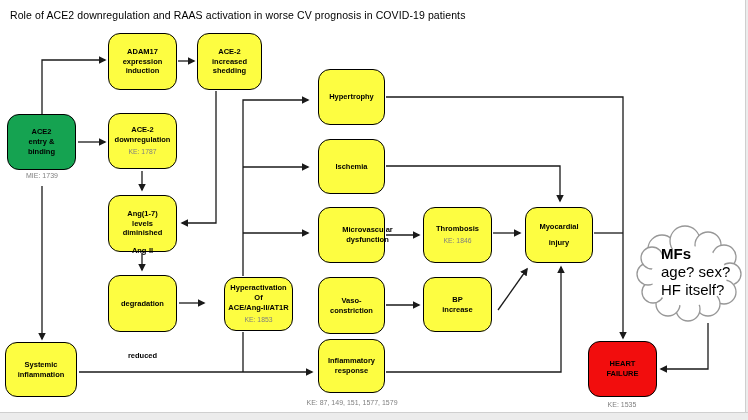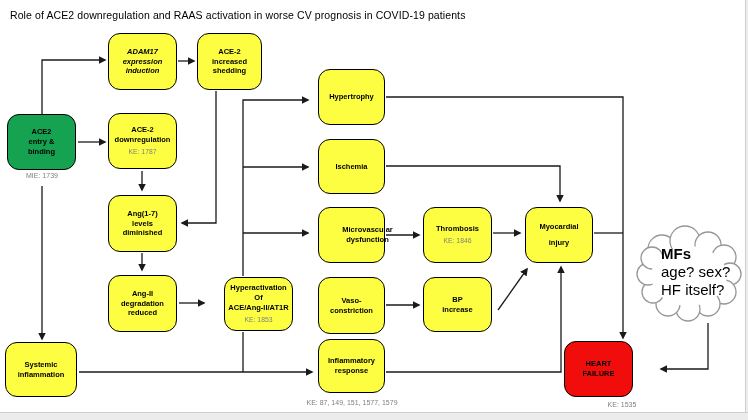--- a/index.html
+++ b/index.html
@@ -102,41 +102,41 @@
       <ellipse class="cloud-core" cx="689" cy="276" rx="38" ry="30"></ellipse>
     </g>
   </svg>
 
   <div id="nodes">
       <div class="node green" style="left: 7px; top: 114px; width: 69px; height: 56px;">
         <div>ACE2</div>
         <div>entry &amp;</div>
         <div>binding</div>
       </div>
-      <div class="node yellow" style="left: 108px; top: 33px; width: 69px; height: 57px; font-style: italic;">
+      <div class="node yellow" style="left: 108px; top: 33px; width: 69px; height: 57px;">
         <div>ADAM17</div>
         <div>expression</div>
         <div>induction</div>
       </div>
       <div class="node yellow" style="left: 197px; top: 33px; width: 65px; height: 57px;">
         <div>ACE-2</div>
         <div>increased</div>
         <div>shedding</div>
       </div>
       <div class="node yellow" style="left: 108px; top: 113px; width: 69px; height: 56px;">
         <div>ACE-2</div>
         <div>downregulation</div>
         <div class="sub">KE: 1787</div>
       </div>
       <div class="node yellow" style="left: 108px; top: 195px; width: 69px; height: 57px;">
         <div>Ang(1-7)</div>
         <div>levels</div>
         <div>diminished</div>
       </div>
-      <div class="node yellow" style="left: 108px; top: 275px; width: 69px; height: 57px;">
+      <div class="node yellow" style="left: 108px; top: 275px; width: 69px; height: 57px; gap: 43px;">
         <div>Ang-II</div>
         <div>degradation</div>
         <div>reduced</div>
       </div>
       <div class="node yellow" style="left: 224px; top: 277px; width: 69px; height: 54px;">
         <div>Hyperactivation</div>
         <div>Of</div>
         <div>ACE/Ang-II/AT1R</div>
         <div class="sub">KE: 1853</div>
       </div>
@@ -167,21 +167,21 @@
         <div class="sub">KE: 1846</div>
       </div>
       <div class="node yellow" style="left: 423px; top: 277px; width: 69px; height: 55px;">
         <div>BP</div>
         <div>increase</div>
       </div>
       <div class="node yellow" style="left: 525px; top: 207px; width: 68px; height: 56px; gap: 6px;">
         <div>Myocardial</div>
         <div>injury</div>
       </div>
-      <div class="node red" style="left: 564px; top: 341px; width: 69px; height: 56px;">
+      <div class="node red" style="left: 588px; top: 341px; width: 69px; height: 56px;">
         <div>HEART</div>
         <div>FAILURE</div>
       </div>
     </div>
   <div id="captions">
       <div class="caption" style="left: 42px; top: 172px;">MIE: 1739</div>
       <div class="caption" style="left: 352px; top: 399px;">KE: 87, 149, 151, 1577, 1579</div>
       <div class="caption" style="left: 622px; top: 401px;">KE: 1535</div>
     </div>
 

